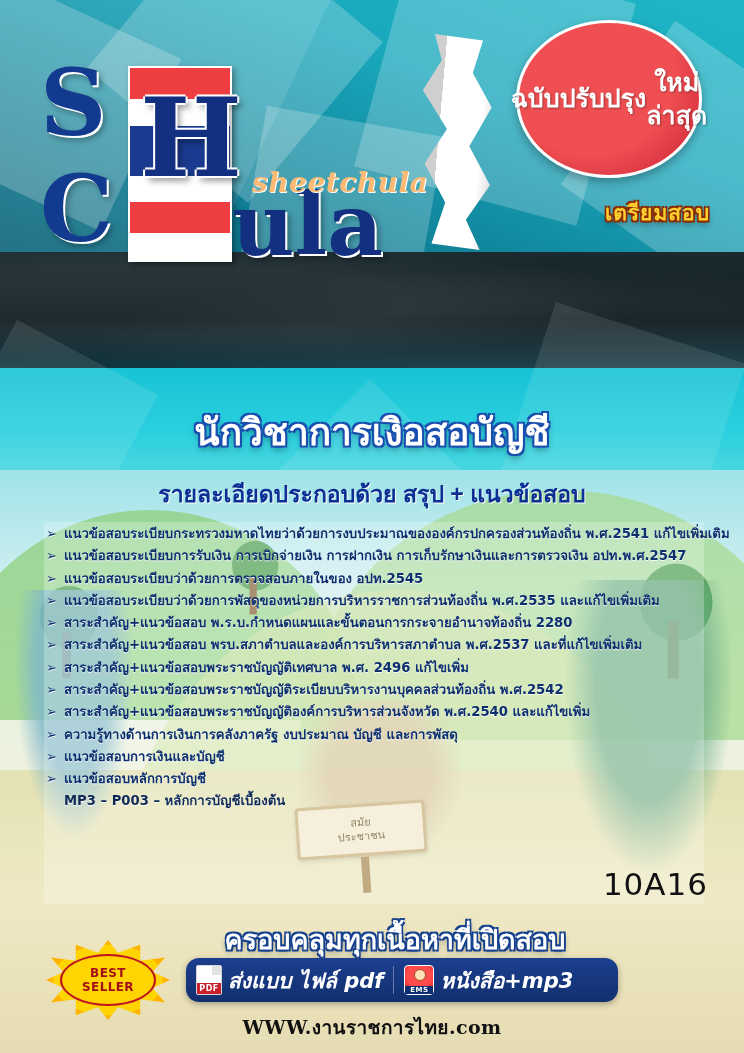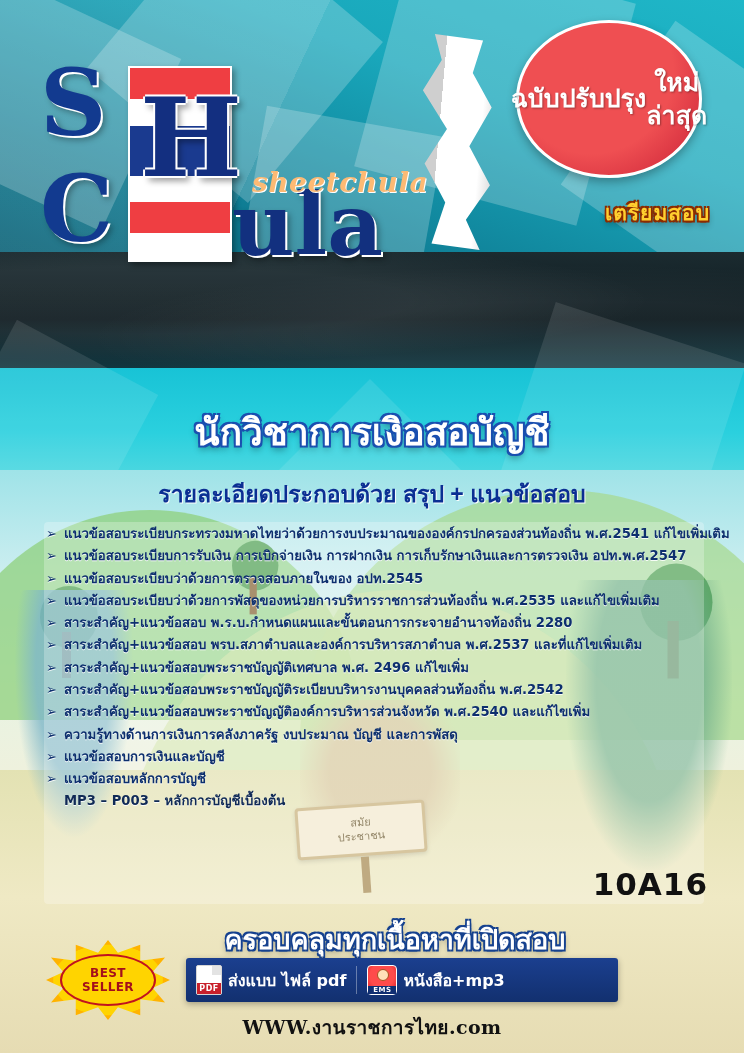--- a/index.html
+++ b/index.html
@@ -219,45 +219,46 @@
     font-family:"DejaVu Sans", sans-serif;
     font-weight:bold; font-size: 13px; color:#0d2f6e;
     line-height: 1.2;
   }
   .bullet-row.mp3 { margin-top: 3px; color:#102a56; }
   .bullet-row.mp3 .arrow { visibility:hidden; }
 
   
   .code {
     position:absolute; right: 36px; top: 866px;
-    font-family:"DejaVu Sans", sans-serif; font-weight:bold; font-size: 31px;
+    font-family:"DejaVu Sans", sans-serif; font-weight:normal; font-size: 31px;
     color:#111111;
     letter-spacing: 1px;
   }
 
   
   .cover-line {
     position:absolute; left: 160px; top: 918px; width: 470px; text-align:center;
     font-family:"DejaVu Sans", sans-serif; font-weight:bold; font-size: 27px;
     color:#ffffff;
     text-shadow: -1.6px -1.6px 0 #15418f, 1.6px -1.6px 0 #15418f, -1.6px 1.6px 0 #15418f, 1.6px 1.6px 0 #15418f, 0 3px 6px rgba(0,0,0,.4);
   }
 
   
   .bottom-bar {
     position:absolute; left: 186px; top: 958px; width: 432px; height: 44px;
     background: linear-gradient(180deg, #1b3f8f 0%, #12306f 100%);
-    border-radius: 3px;
+    border-radius: 13px;
     display:flex; align-items:center; gap: 10px; padding: 0 10px;
     box-shadow: 0 2px 6px rgba(0,0,0,.3);
   }
   .chip { display:flex; align-items:center; gap:6px; }
   .chip-label {
-    font-family:"DejaVu Sans", sans-serif; font-weight:bold; font-size: 16px; color:#ffffff;
+    font-family:"DejaVu Sans", sans-serif; font-weight:bold; font-size: 21px; color:#ffffff;
     white-space:nowrap;
+    font-style:italic;
   }
   .pdf-icon {
     width: 26px; height: 30px; background:#ffffff; border-radius:2px; position:relative;
     display:flex; align-items:flex-end; justify-content:center;
     border: 1px solid #d6d6d6;
   }
   .pdf-icon .tab { position:absolute; right:0; top:0; width:9px; height:9px; background:#e3e3e3; }
   .pdf-icon .txt { font-size: 8px; font-weight:bold; color:#ffffff; background:#c8202b; width:100%; text-align:center; padding:1px 0; letter-spacing:.5px; }
   .ems-icon {
     width: 30px; height: 30px; border-radius: 4px;

